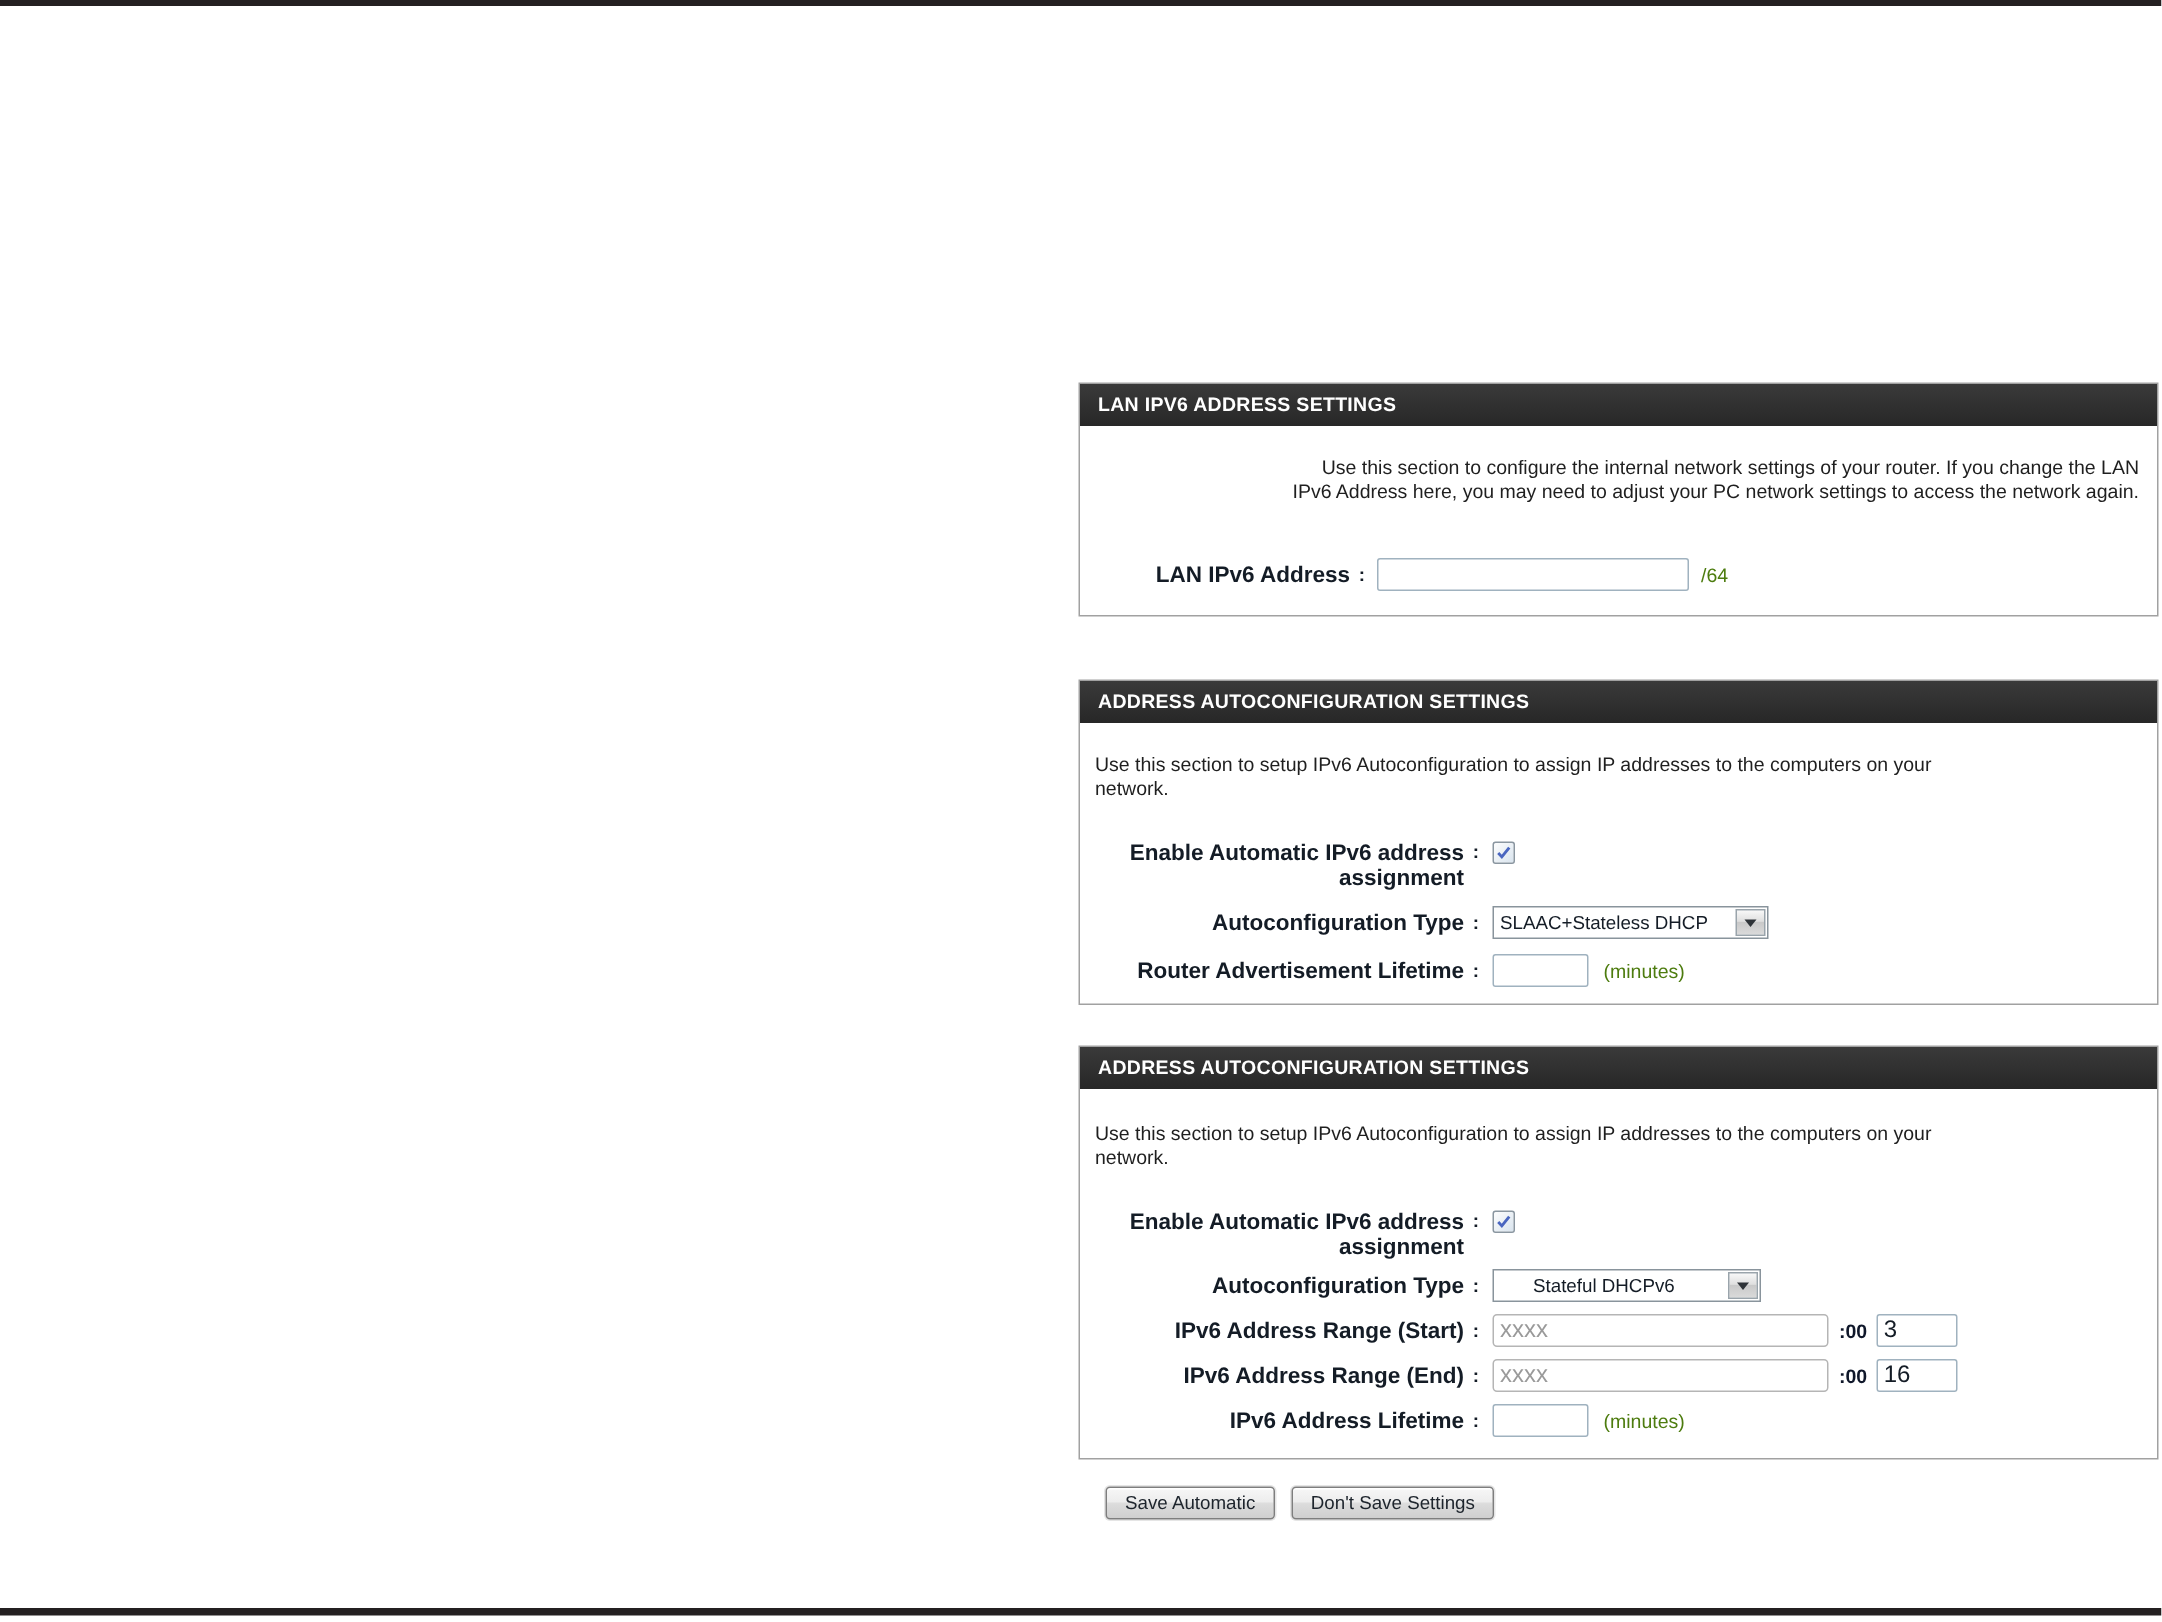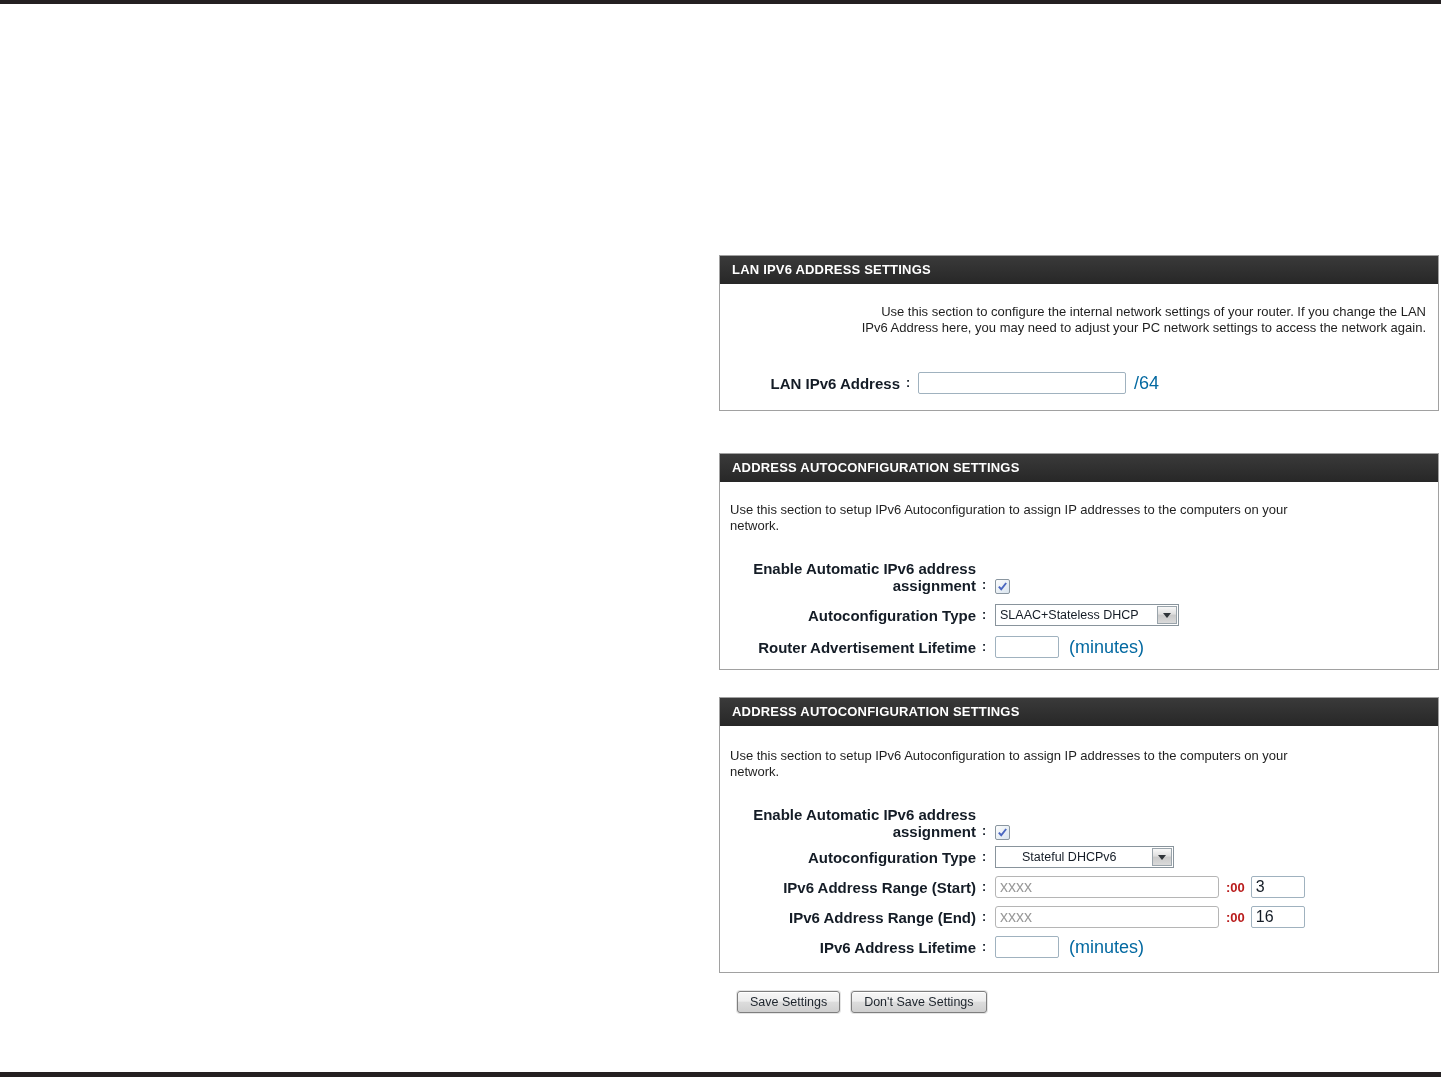--- a/index.html
+++ b/index.html
@@ -26,21 +26,21 @@
   }
   .panel-body{padding:20px 12px 0 10px;}
   .panel-3 .panel-body{padding-top:22px;}
 
   .desc{font-size:13px;line-height:16px;color:#1f1f1f;}
   .panel-1 .desc{margin-bottom:36px;text-align:right;}
   .panel-2 .desc{margin-bottom:26px;}
   .panel-3 .desc{margin-bottom:26px;}
 
   .row{display:flex;align-items:center;margin-bottom:8px;}
-  .row-top{align-items:flex-end;}
+  .row-top{align-items:flex-start;}
   .label-col{
     text-align:right;font-weight:bold;font-size:15px;line-height:17px;
     color:#141c26;white-space:nowrap;flex:0 0 auto;
   }
   .panel-1 .label-col{width:170px;}
   .panel-2 .label-col,.panel-3 .label-col{width:246px;}
   .colon-col{
     width:16px;text-align:center;font-weight:bold;font-size:12.5px;
     color:#141c26;flex:0 0 auto;line-height:17px;
   }
@@ -52,22 +52,22 @@
     height:22px;box-sizing:border-box;border:1px solid #a0b2bf;border-radius:2px;
     font-family:"Liberation Sans",sans-serif;font-size:16px;color:#141c26;
     padding:0 4px;background:#fff;
   }
   .lan-input{width:208px;}
   .small-input{width:64px;}
   .xxxx-input{width:224px;border:1px solid #b5b5b5;border-radius:3px;}
   .xxxx-input::placeholder{color:#9a9a9a;opacity:1;}
   .tiny-input{width:54px;margin-left:6px;}
 
-  .suffix{font-size:18px;color:#0369a1;margin-left:8px;white-space:nowrap;}
-  .mid-bold{font-size:13px;font-weight:bold;color:#b91c1c;margin-left:7px;white-space:nowrap;}
+  .suffix{font-size:13px;color:#4d7c0f;margin-left:8px;white-space:nowrap;}
+  .mid-bold{font-size:13px;font-weight:bold;color:#0f172a;margin-left:7px;white-space:nowrap;}
   .value-text{font-size:13px;color:#1b2430;line-height:16px;}
   .row-linklocal{margin-top:14px;}
 
   .checkbox{
     width:15px;height:15px;box-sizing:border-box;margin-top:1px;
     border:1px solid #8a96a0;border-radius:2px;
     background:linear-gradient(135deg,#fdfdfd,#d9e4ee);
     display:flex;align-items:center;justify-content:center;cursor:default;
   }
   .checkbox svg{display:block;}
@@ -231,17 +231,17 @@
       <div class="colon-col">:</div>
       <div class="ctrl-col">
         <input class="txt-input small-input" type="text" value="" style="">
         <span class="suffix" style="margin-left:10px;">(minutes)</span>
       </div>
     </div>
   </div>
 </div>
 
 <div class="buttons-row">
-  <button class="btn">Save Settings</button>
+  <button class="btn">Save Automatic</button>
   <button class="btn">Don't Save Settings</button>
 </div>
 
 <div class="bar bar-bottom"></div>
 
 </body></html>

